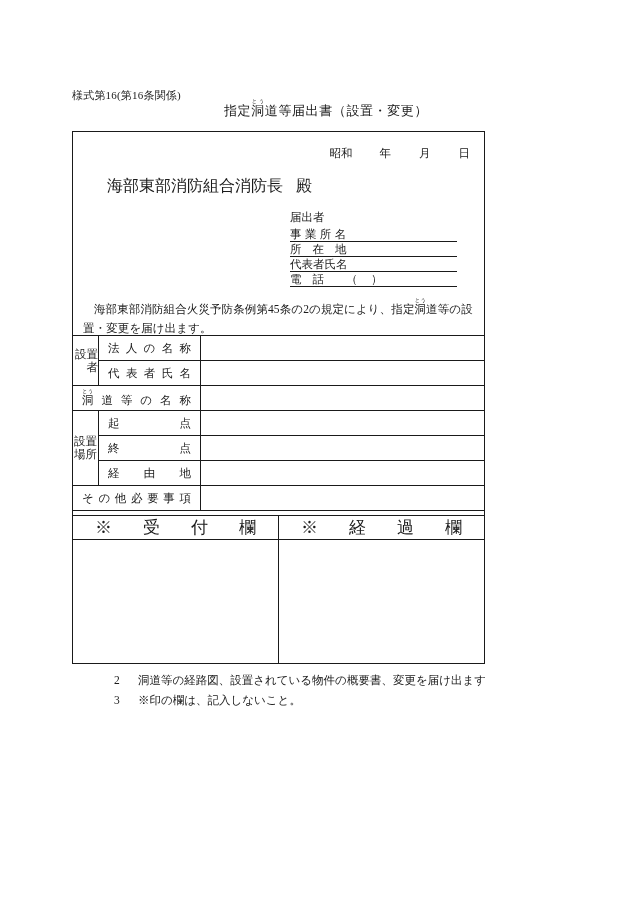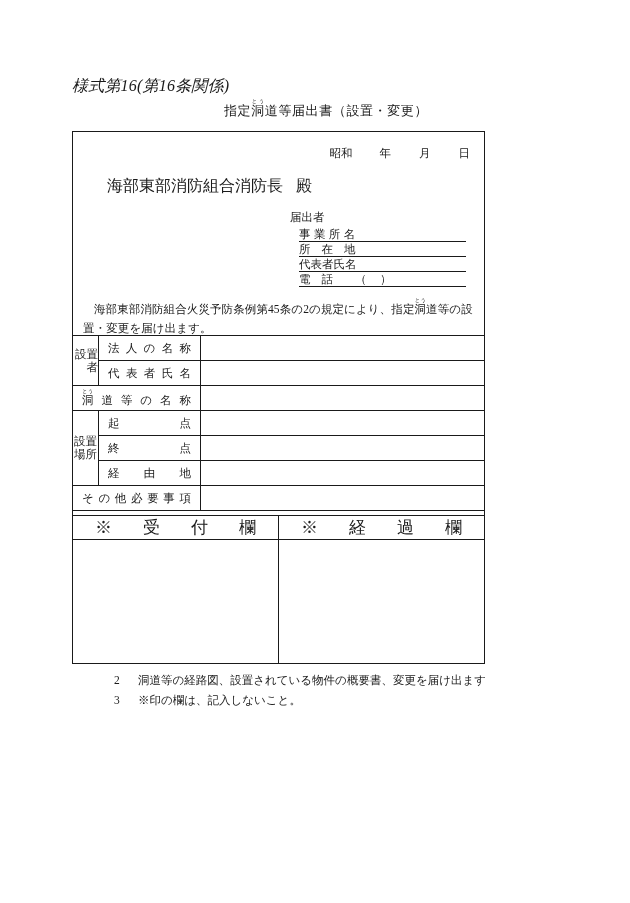--- a/index.html
+++ b/index.html
@@ -21,25 +21,24 @@
     left: 0; top: 0;
     width: 630px;
     height: 903px;
     overflow: hidden;
   }
 
   
   .form-no {
     position: absolute;
     left: 72px;
-    top: 76px;
-    font-size: 16px;
+    top: 88px;
+    font-size: 11px;
     letter-spacing: 0.2px;
     white-space: nowrap;
-    font-style: italic;
   }
   .doc-title {
     position: absolute;
     left: 0;
     top: 98px;
     width: 630px;
     text-align: center;
     font-size: 13px;
     letter-spacing: 0.6px;
     padding-left: 22px;
@@ -99,21 +98,21 @@
   }
   .submitter-label {
     font-size: 11.5px;
     margin-bottom: 2px;
     white-space: nowrap;
   }
   .sub-field {
     display: flex;
     align-items: flex-end;
     width: 167px;
-    margin-left: 9px;
+    margin-left: 0;
     border-bottom: 1px solid #1a1a1a;
     height: 15px;
     box-sizing: border-box;
     text-align: center;
   }
   .sub-field .lbl {
     font-size: 11.5px;
     white-space: nowrap;
     line-height: 14px;
   }

